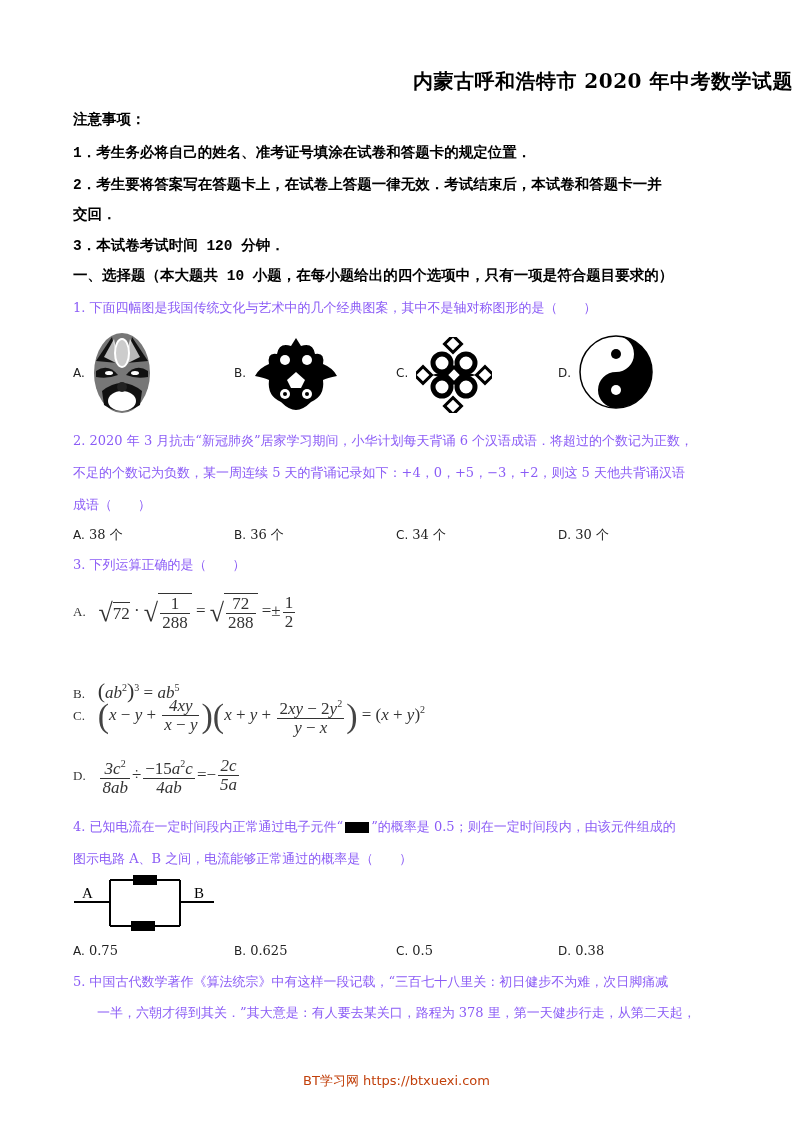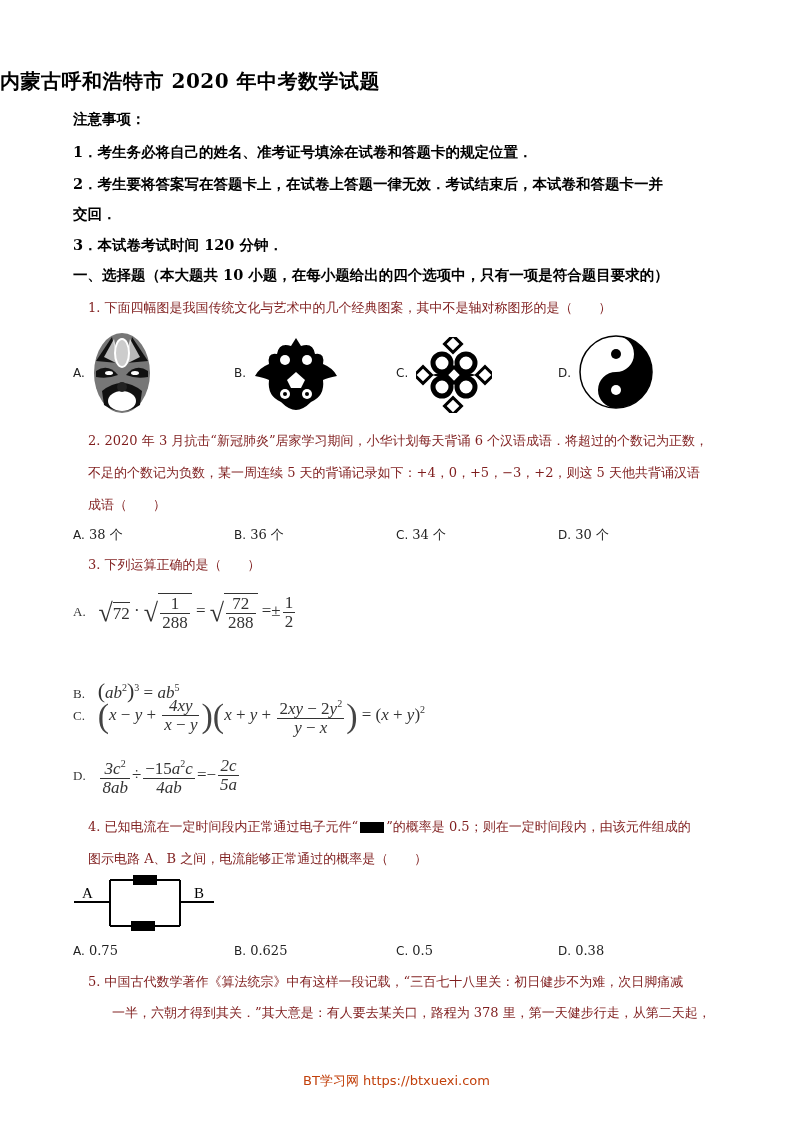--- a/index.html
+++ b/index.html
@@ -1,21 +1,21 @@
 <!DOCTYPE html>
 <html><head>
 <meta charset="utf-8">
 <style>
   html, body { margin:0; padding:0; background:#ffffff; }
   body { width:793px; height:1122px; position:relative; overflow:hidden;
          font-family: "DejaVu Serif", "Liberation Serif", serif; color:#000; }
   .abs { position:absolute; white-space:nowrap; }
-  .title { left:0; width:793px; top:68px; text-align:left; font-size:20px; font-weight:bold; letter-spacing:0.5px; }
-  .note { font-size:14.5px; font-weight:bold; left:73px; }
-  .q { font-size:13px; left:88px; color:#7f1d1d; }
+  .title { left:0; width:793px; top:68px; text-align:right; font-size:20px; font-weight:bold; letter-spacing:0.5px; }
+  .note { font-size:14.5px; font-weight:bold; left:73px;font-family:Liberation Mono, monospace; }
+  .q { font-size:13px; left:73px; color:#8b5cf6; }
   .opt { font-size:13px; color:#222; }
   .optlab { font-family: "DejaVu Sans", "Liberation Sans", sans-serif; font-size:12px; }
   .math { font-family: Liberation Serif, serif; font-size:17px; color:#333; }
   .math i { font-style:italic; }
   .frac { display:inline-block; vertical-align:middle; text-align:center; margin:0 2px; }
   .frac > span { display:block; line-height:18px; padding:0 2px; }
   .frac > .num { border-bottom:1px solid #333; }
   .sqrt { display:inline-block; vertical-align:middle; }
   .sqrt .rad { font-size:26px; vertical-align:middle; }
   .sqrt .under { display:inline-block; border-top:1px solid #333; vertical-align:middle; padding-top:1px; }

